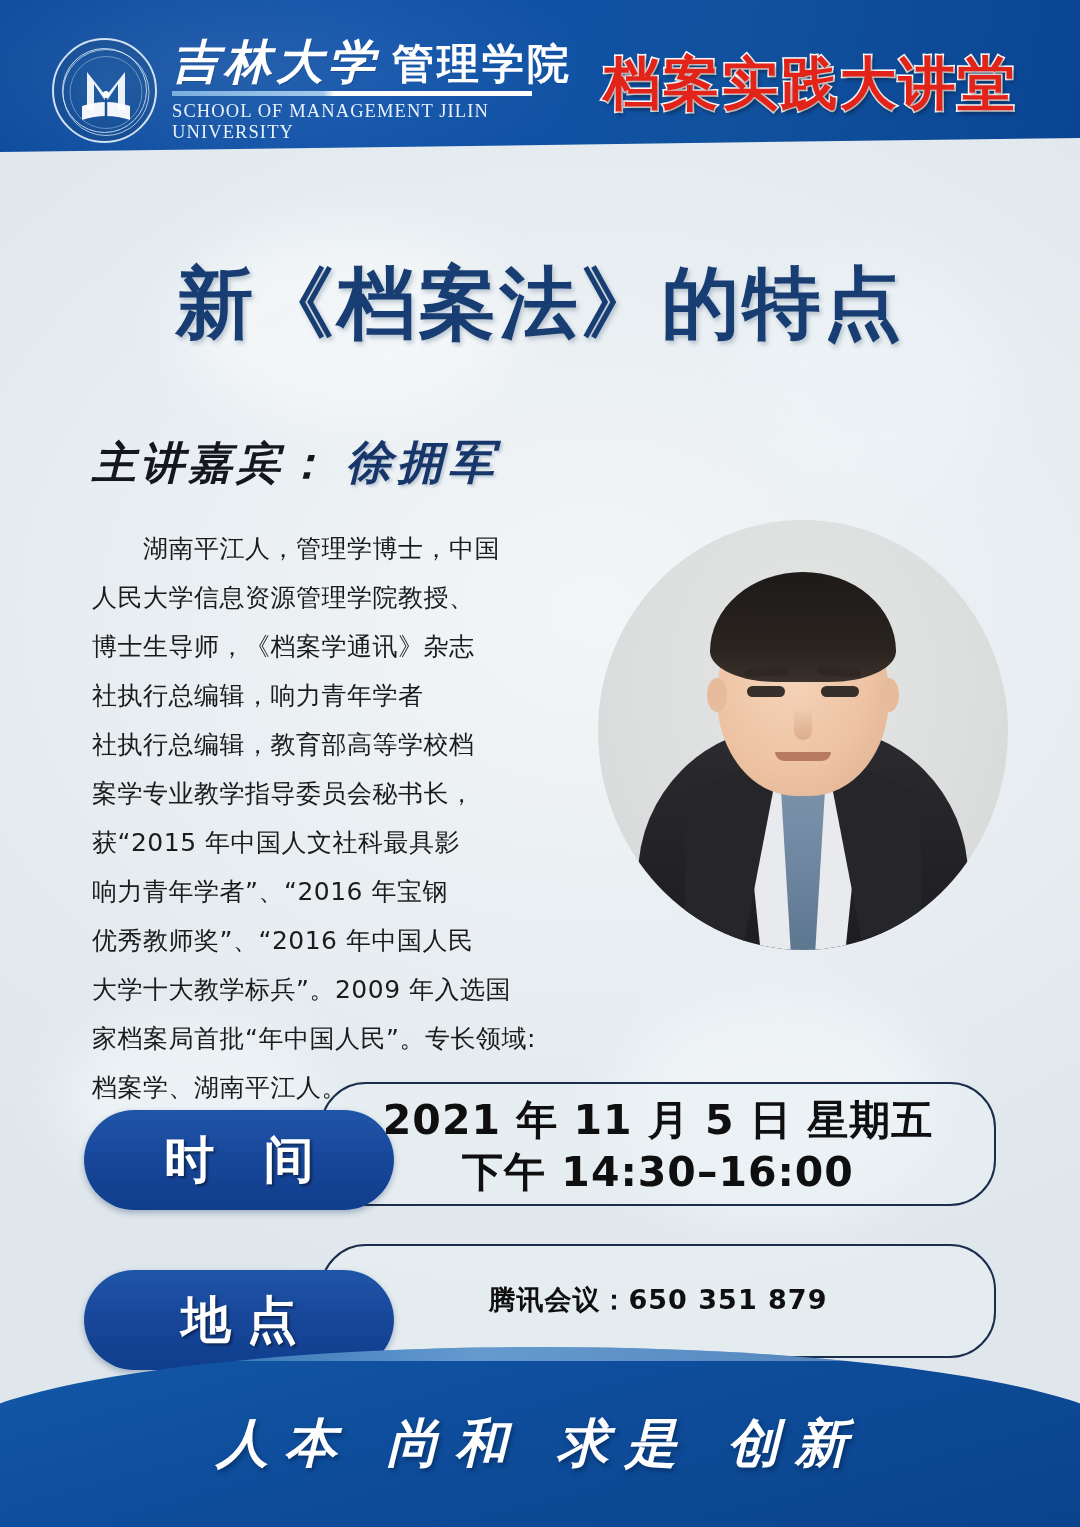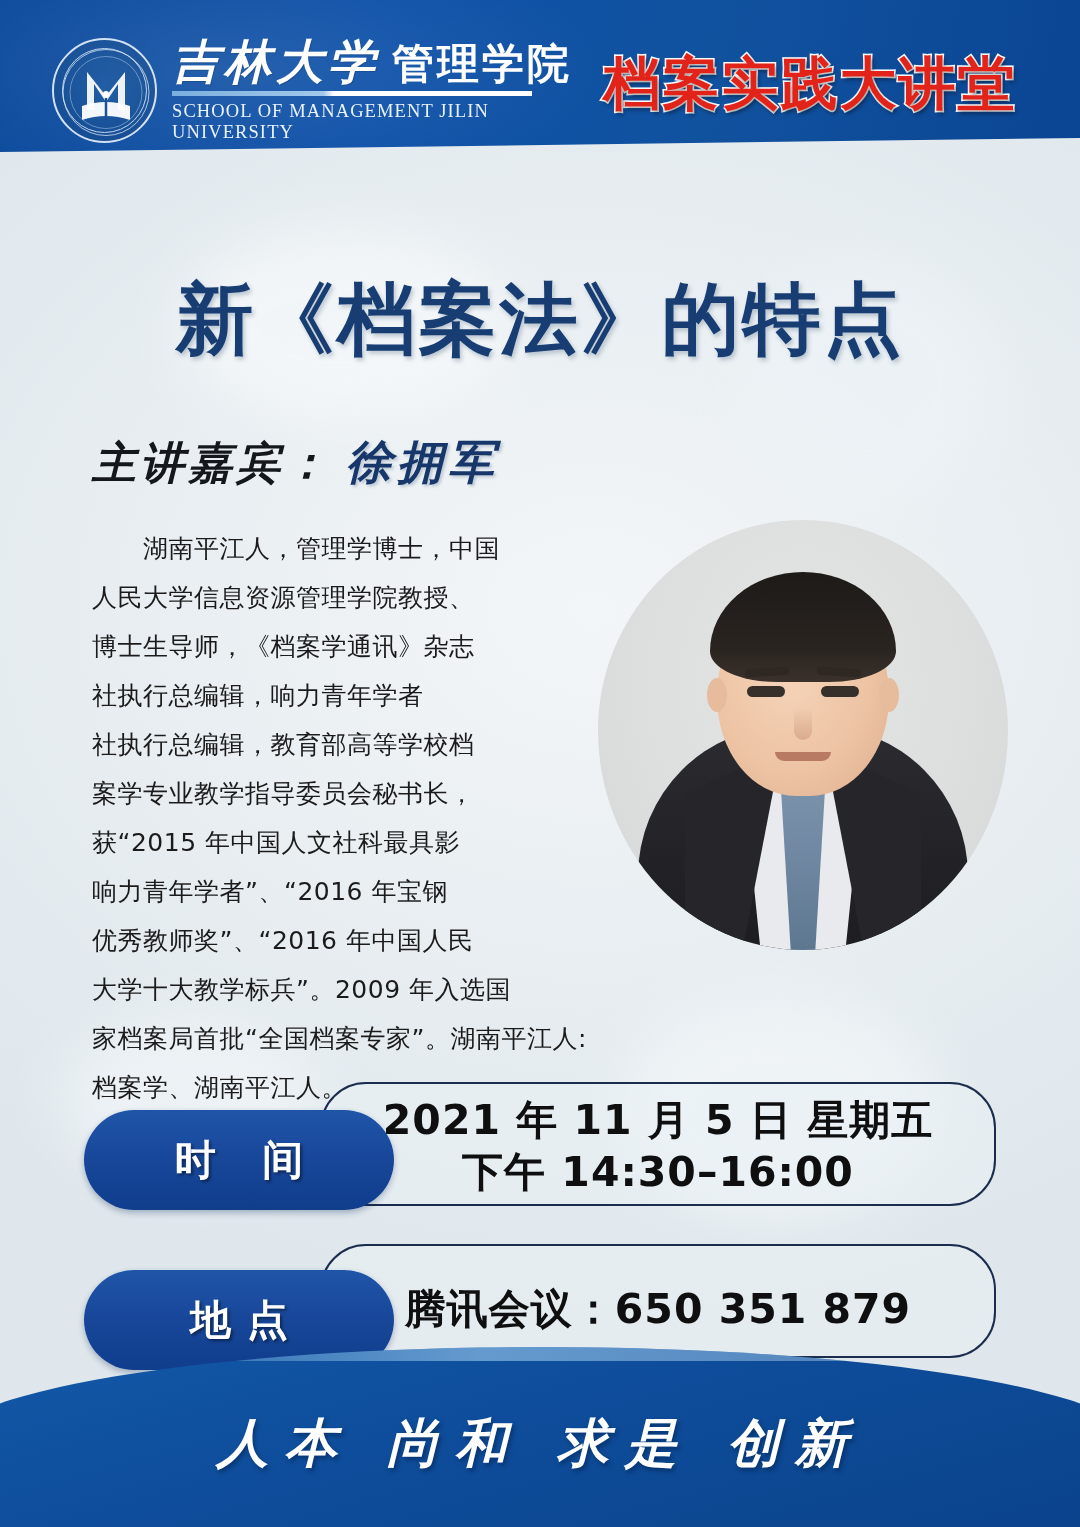--- a/index.html
+++ b/index.html
@@ -68,21 +68,21 @@
     font-family:"DejaVu Sans","Liberation Sans",sans-serif;
     font-weight:700;font-size:57px;letter-spacing:2px;line-height:1;
     color:#e2231a;
     -webkit-text-stroke:3px #ffffff;
     paint-order:stroke fill;
     text-shadow:0 0 2px rgba(255,255,255,.9), 2px 3px 4px rgba(0,0,0,.45);
   }
 
   
   .title{
-    position:absolute;left:0;top:268px;width:1080px;text-align:center;
+    position:absolute;left:0;top:252px;width:1080px;text-align:center;
     font-family:"DejaVu Sans","Liberation Sans",sans-serif;
     font-weight:700;font-size:78px;letter-spacing:3px;color:#173d73;
     text-shadow:2px 3px 4px rgba(120,140,160,.45);
   }
 
   
   .speaker{
     position:absolute;left:92px;top:432px;display:flex;align-items:baseline;
   }
   .speaker .lab{
@@ -169,37 +169,37 @@
     box-sizing:border-box;
   }
   .row .pill{
     position:absolute;left:0;width:310px;height:100px;border-radius:52px;
     background:linear-gradient(180deg,#1f55a8 0%,#18479a 48%,#103d8c 100%);
     display:flex;align-items:center;justify-content:center;
     box-shadow:0 3px 6px rgba(10,40,90,.30);
   }
   .row .pill span{
     font-family:"DejaVu Sans","Liberation Sans",sans-serif;
-    color:#ffffff;font-weight:700;font-size:41px;letter-spacing:16px;
+    color:#ffffff;font-weight:700;font-size:50px;letter-spacing:16px;
     text-indent:16px;
     text-shadow:2px 2px 3px rgba(0,0,0,.45);
   }
   .row .val{
     position:absolute;left:236px;width:676px;text-align:center;
     font-family:"DejaVu Sans","Liberation Sans",sans-serif;
     color:#0f0f0f;font-weight:700;
   }
   #row-time{top:1082px;}
   #row-time .outline{height:124px;}
   #row-time .pill{top:28px;}
   #row-time .val{top:12px;font-size:41px;line-height:52px;letter-spacing:1px;text-align:center;}
   #row-place{top:1244px;}
   #row-place .outline{height:114px;}
   #row-place .pill{top:26px;}
-  #row-place .val{top:38px;font-size:41px;letter-spacing:1px;}
+  #row-place .val{top:38px;font-size:27px;letter-spacing:1px;}
 
   
   .footer{
     position:absolute;left:-60px;bottom:-40px;width:1200px;height:220px;
     background:linear-gradient(165deg,#1259a8 0%,#0e4d9b 40%,#0a4189 100%);
     border-radius:50% 50% 0 0/100px 100px 0 0;
     overflow:hidden;
   }
   .footer:before{
     content:"";position:absolute;left:0;top:0;width:100%;height:14px;
@@ -262,21 +262,21 @@
       <div class="ln">　　湖南平江人，管理学博士，中国</div>
       <div class="ln">人民大学信息资源管理学院教授、</div>
       <div class="ln">博士生导师，《档案学通讯》杂志</div>
       <div class="ln">社执行总编辑，响力青年学者</div>
       <div class="ln">社执行总编辑，教育部高等学校档</div>
       <div class="ln">案学专业教学指导委员会秘书长，</div>
       <div class="ln">获“2015 年中国人文社科最具影</div>
       <div class="ln">响力青年学者”、“2016 年宝钢</div>
       <div class="ln">优秀教师奖”、“2016 年中国人民</div>
       <div class="ln">大学十大教学标兵”。2009 年入选国</div>
-      <div class="ln">家档案局首批“全国档案专家”。湖南平江人:</div>
+      <div class="ln">家档案局首批“年中国人民”。专长领域:</div>
       <div class="ln">档案学、湖南平江人。</div>
     </div>
 
   <div class="portrait">
     <div class="p-body"></div>
     <div class="p-shirt"></div>
     <div class="p-tie"></div>
     <div class="p-lapelL"></div>
     <div class="p-lapelR"></div>
     <div class="p-neck"></div>

